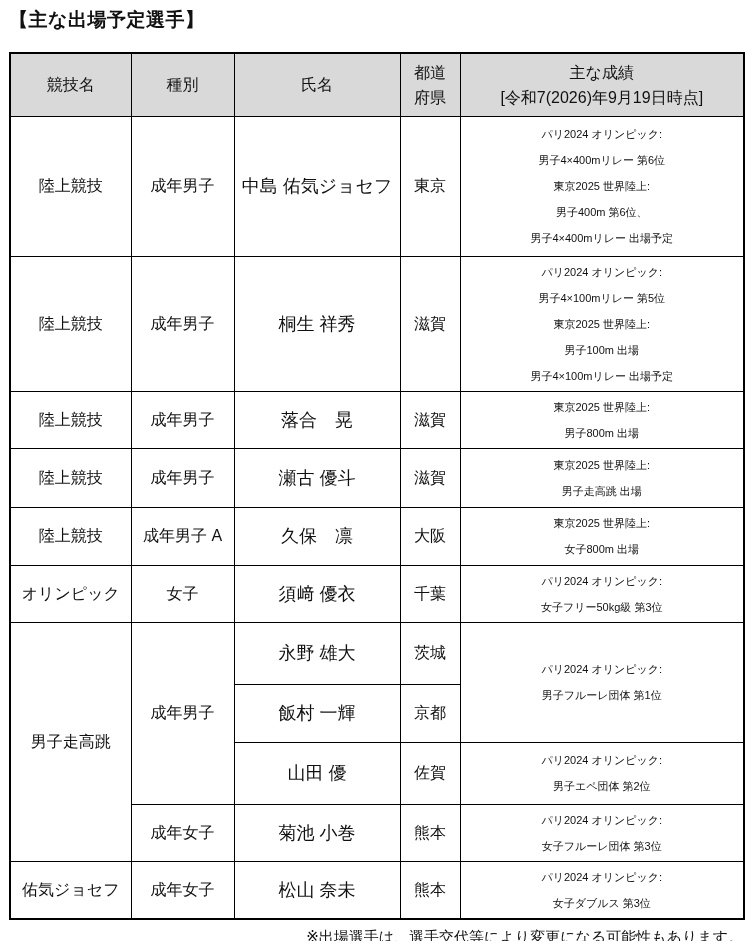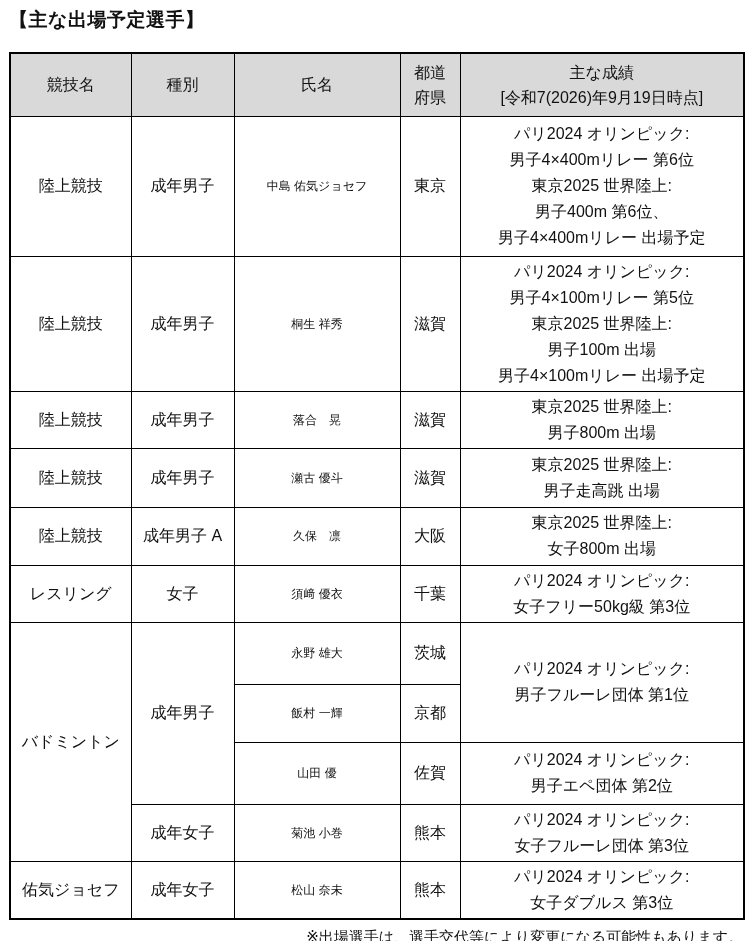--- a/index.html
+++ b/index.html
@@ -50,24 +50,24 @@
     font-weight: normal;
     line-height: 24px;
     overflow: hidden;
   }
   thead th {
     background: var(--header-bg);
     line-height: 25px;
   }
   .pre { white-space: pre-line; }
   td.results {
-    font-size: 16px;
+    font-size: 11px;
     line-height: 26px;
   }
-  td.name-cell { font-size: 12px; }
+  td.name-cell { font-size: 18px; }
   .notes {
     width: 734px;
     text-align: right;
     font-size: 15px;
     line-height: 23px;
     margin-top: 5px;
   }
 </style>
 </head>
 <body>
@@ -136,29 +136,29 @@
       </tr>
       <tr style="height:58px">
         <td>陸上競技</td>
         <td>成年男子 A</td>
         <td class="name-cell">久保　凛</td>
         <td>大阪</td>
         <td class="results pre">東京2025 世界陸上:
 女子800m 出場</td>
       </tr>
       <tr style="height:50px">
-        <td>レスリング</td>
+        <td>オリンピック</td>
         <td>女子</td>
         <td class="name-cell">須﨑 優衣</td>
         <td>千葉</td>
         <td class="results pre">パリ2024 オリンピック:
 女子フリー50kg級 第3位</td>
       </tr>
       <tr style="height:62px">
-        <td rowspan="4">バドミントン</td>
+        <td rowspan="4">男子走高跳</td>
         <td rowspan="3">成年男子</td>
         <td class="name-cell">永野 雄大</td>
         <td>茨城</td>
         <td rowspan="2" class="results pre">パリ2024 オリンピック:
 男子フルーレ団体 第1位</td>
       </tr>
       <tr style="height:58px">
         <td class="name-cell">飯村 一輝</td>
         <td>京都</td>
       </tr>

